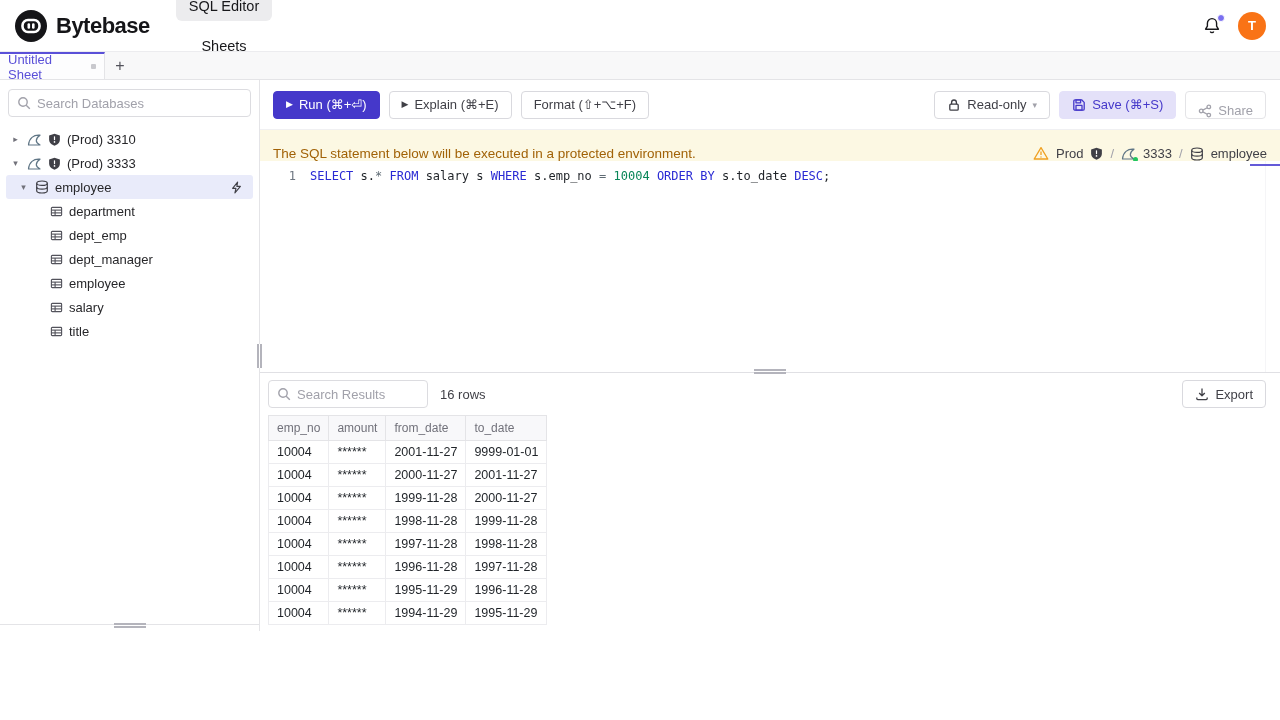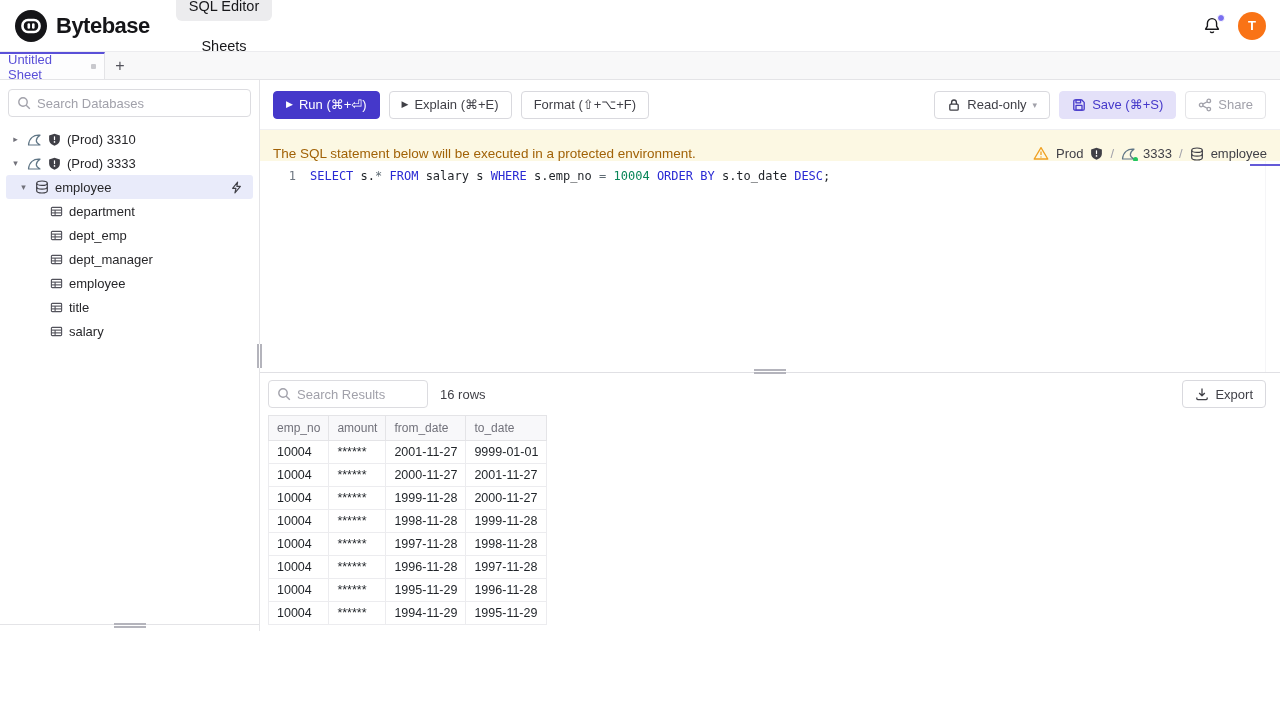--- a/index.html
+++ b/index.html
@@ -65,21 +65,21 @@
   
   .main { flex:1; min-width:0; display:flex; flex-direction:column; position:relative; }
   .toolbar { height:50px; flex:0 0 auto; display:flex; align-items:center;
     padding:0 14px 0 13px; gap:9px; border-bottom:1px solid #f0f0f2; }
   .btn { height:28px; display:inline-flex; align-items:center; gap:6px; padding:0 12px;
     background:#fff; border:1px solid #d9d9de; border-radius:4px; font-size:13px;
     color:#3f3f46; font-family:"Liberation Sans", sans-serif; cursor:pointer; white-space:nowrap; }
   .btn .play { font-size:9px; line-height:1; }
   .btn-run { background:#4538ca; border-color:#4538ca; color:#fff; }
   .btn-save { background:#e4e1f9; border-color:#e4e1f9; color:#4538ca; }
-  .btn-share { color:#a1a1aa; border-color:#e4e4e7; }
+  .btn-share { color:#a1a1aa; border-color:#e4e4e7;align-items:flex-end; }
   .toolbar-right { margin-left:auto; display:flex; align-items:center; gap:9px; }
   .chev { font-size:9px; color:#a1a1aa; }
 
   .banner { height:31px; flex:0 0 auto; background:#fcf8e3; display:flex; align-items:flex-end;
     padding:0 13px; font-size:13.5px; color:#a16207; }
   .banner-right { margin-left:auto; display:flex; align-items:center; gap:7px;
     font-size:13px; color:#3f3f46; }
   .banner-sep { color:#a1a1aa; }
   .conn-icon { position:relative; display:flex; }
   .conn-dot { position:absolute; right:-2px; bottom:-1px; width:5px; height:5px;
@@ -271,32 +271,32 @@
         </div>
         <div class="tree-row lvl-table">
           <span>
               <svg width="13" height="13" viewBox="0 0 14 14" fill="none" stroke="#52525b" stroke-width="1.2">
                 <rect x="1.5" y="2.5" width="11" height="9" rx="1"></rect>
                 <line x1="1.5" y1="5.5" x2="12.5" y2="5.5"></line>
                 <line x1="1.5" y1="8.5" x2="12.5" y2="8.5"></line>
                 <line x1="5.5" y1="5.5" x2="5.5" y2="11.5"></line>
               </svg>
             </span>
+          <span>salary</span>
+        </div>
+        <div class="tree-row lvl-table">
+          <span>
+              <svg width="13" height="13" viewBox="0 0 14 14" fill="none" stroke="#52525b" stroke-width="1.2">
+                <rect x="1.5" y="2.5" width="11" height="9" rx="1"></rect>
+                <line x1="1.5" y1="5.5" x2="12.5" y2="5.5"></line>
+                <line x1="1.5" y1="8.5" x2="12.5" y2="8.5"></line>
+                <line x1="5.5" y1="5.5" x2="5.5" y2="11.5"></line>
+              </svg>
+            </span>
           <span>title</span>
-        </div>
-        <div class="tree-row lvl-table">
-          <span>
-              <svg width="13" height="13" viewBox="0 0 14 14" fill="none" stroke="#52525b" stroke-width="1.2">
-                <rect x="1.5" y="2.5" width="11" height="9" rx="1"></rect>
-                <line x1="1.5" y1="5.5" x2="12.5" y2="5.5"></line>
-                <line x1="1.5" y1="8.5" x2="12.5" y2="8.5"></line>
-                <line x1="5.5" y1="5.5" x2="5.5" y2="11.5"></line>
-              </svg>
-            </span>
-          <span>salary</span>
         </div>
       </div>
 
       <span class="side-vgrip"></span>
       <span class="side-bottom-line"></span>
       <span class="side-bottom-grip"></span>
     </aside>
 
     <main class="main">
 

